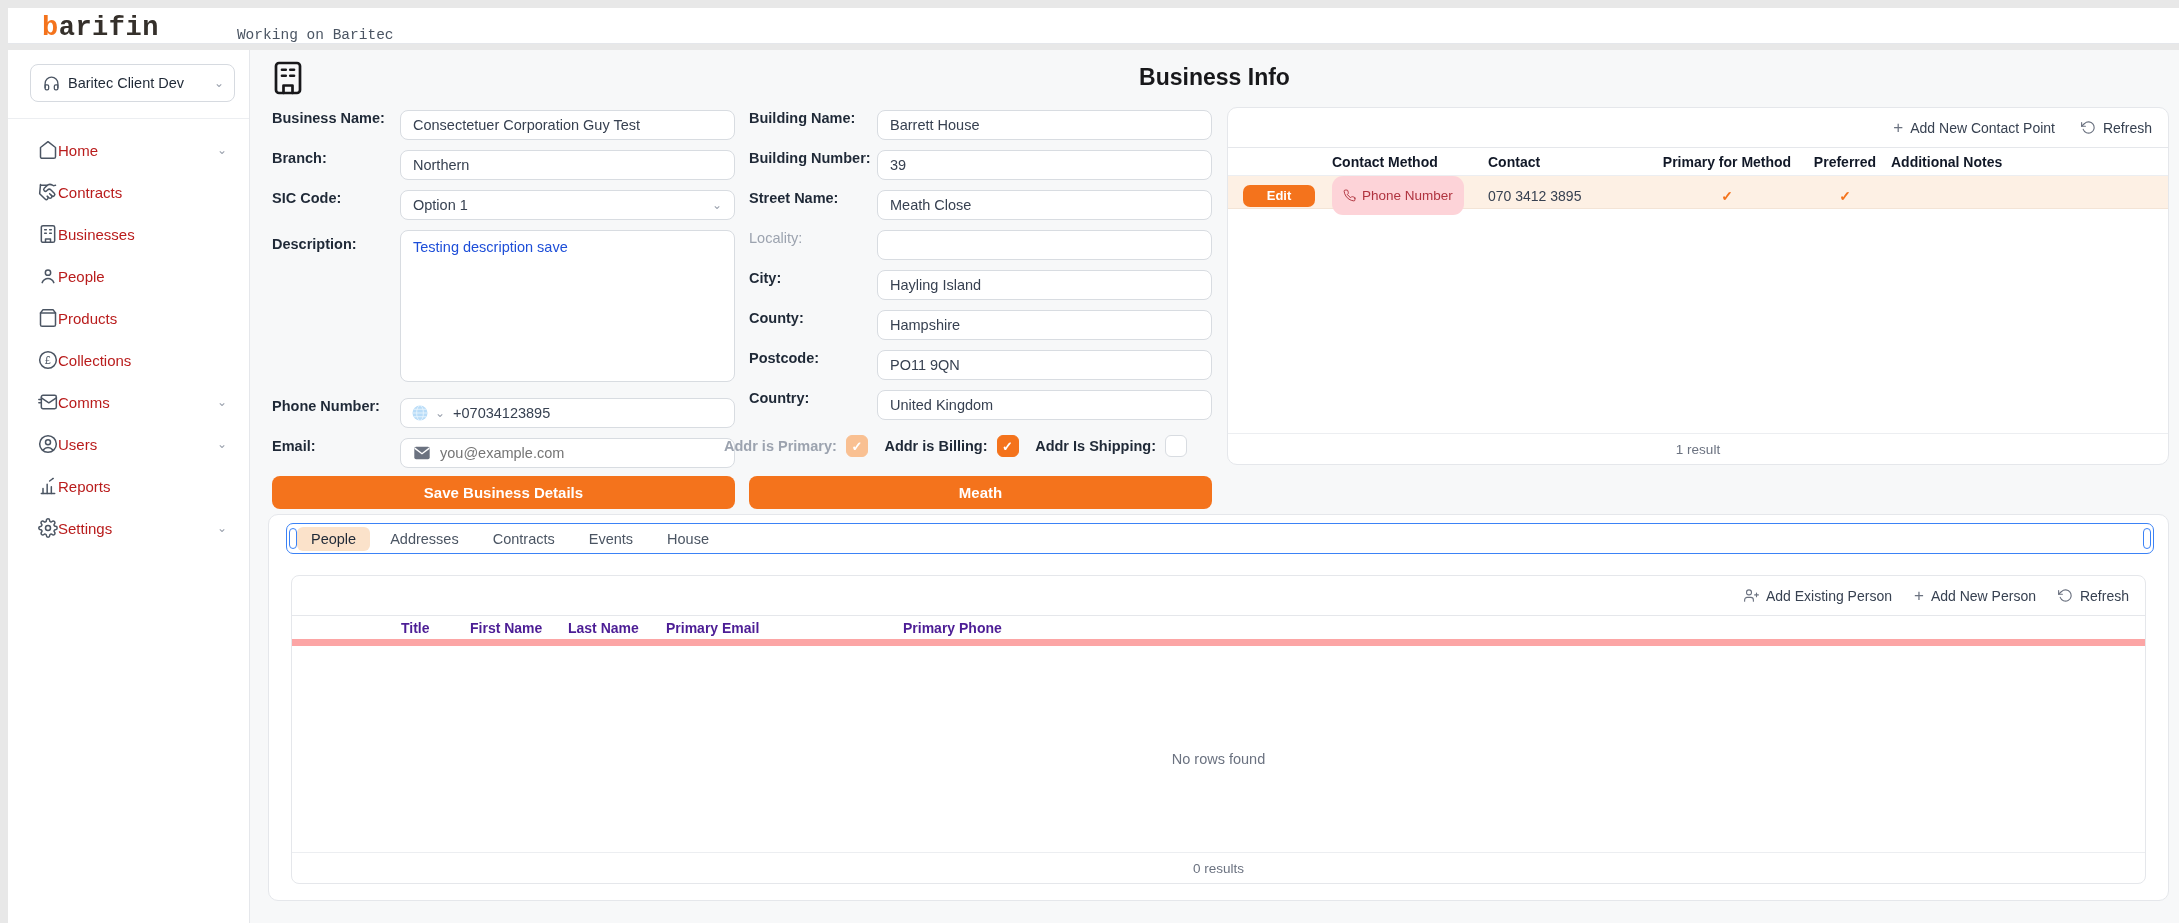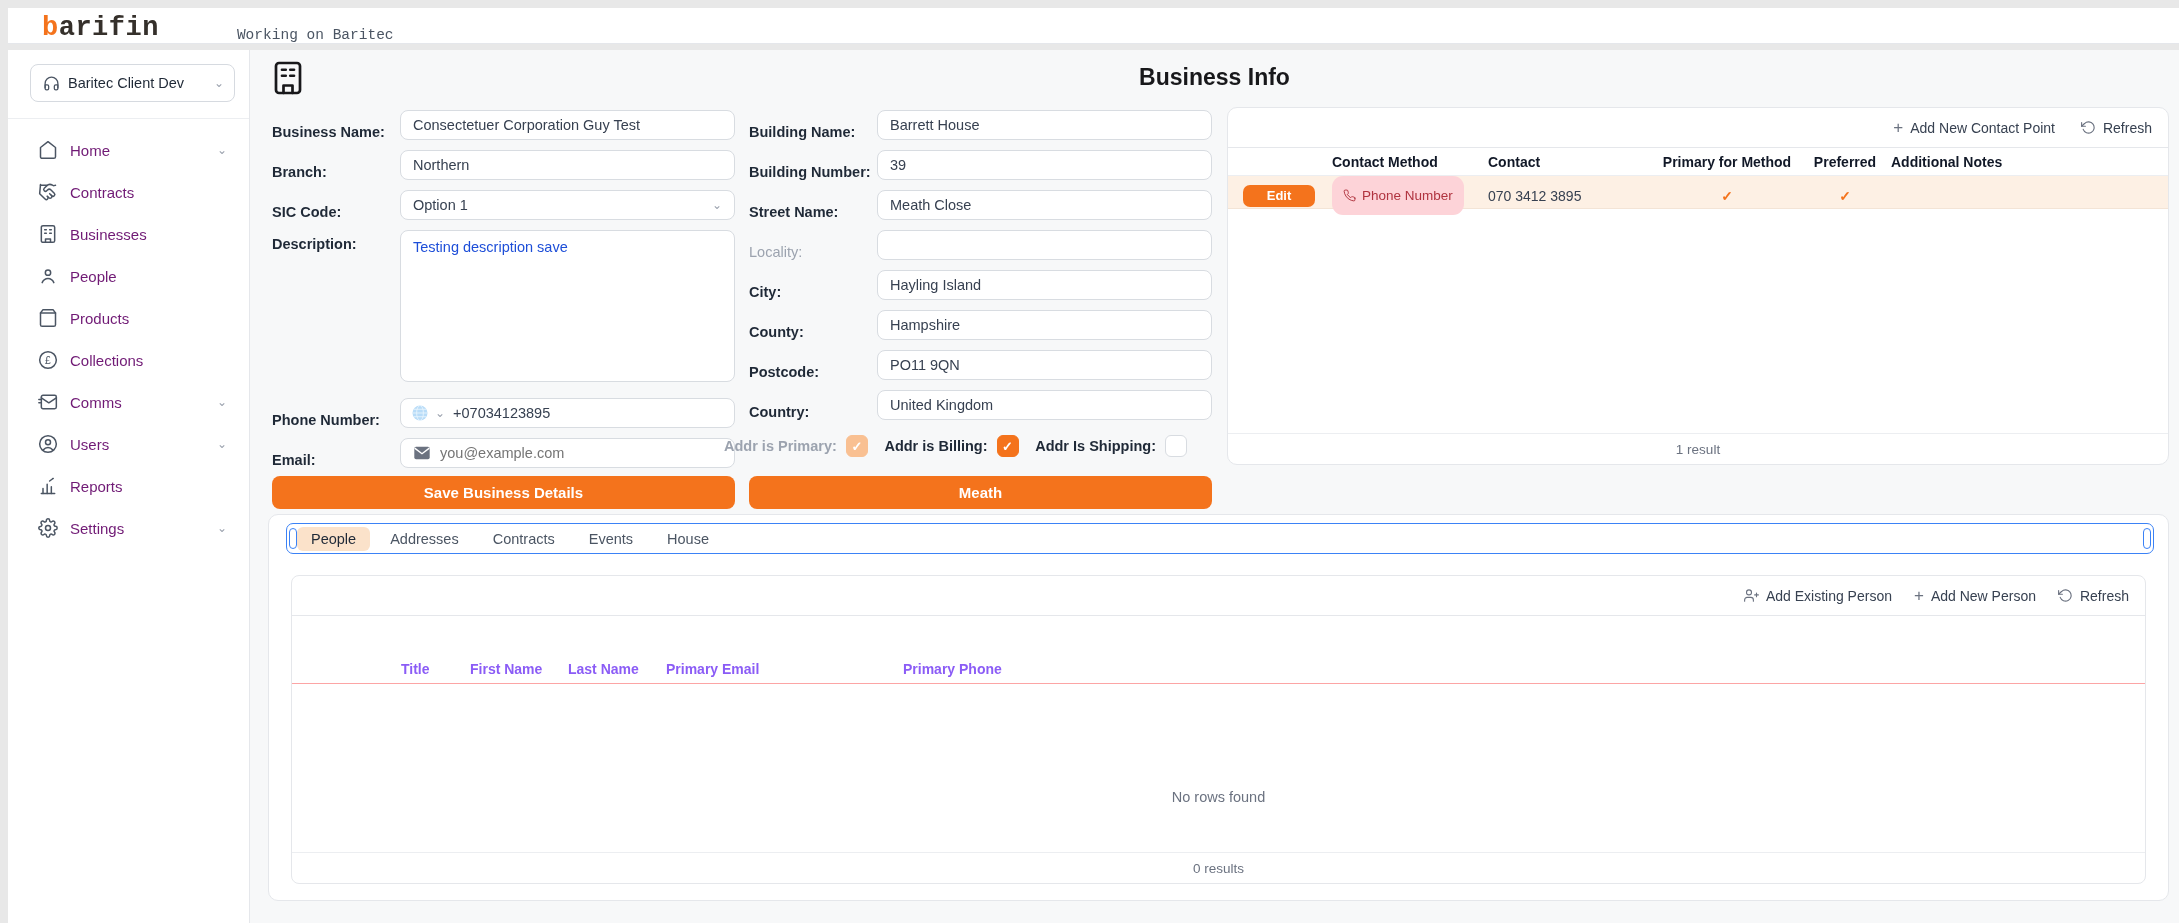--- a/index.html
+++ b/index.html
@@ -16,33 +16,33 @@
   
   .sidebar { position:absolute; left:8px; top:50px; width:242px; bottom:0; background:#fff;
     border-right:1px solid #e5e7eb; }
   .client-select-wrap { padding:14px 14px 16px 22px; border-bottom:1px solid #eceef1; }
   .client-select { height:38px; border:1px solid #d6dae0; border-radius:8px; display:flex;
     align-items:center; padding:0 10px 0 12px; background:#fff; cursor:pointer; }
   .client-select .lbl { font-size:14.5px; color:#1f2937; margin-left:8px; flex:1; }
   .nav { padding-top:10px; }
   .nav-item { height:42px; display:flex; align-items:center; padding:0 22px 0 30px; cursor:pointer; }
   .nav-item .icon { width:20px; height:20px; color:#4b5563; flex:none; display:flex; align-items:center; justify-content:center; }
-  .nav-item .nlabel { margin-left:12px; font-size:15px; color:#701a75; flex:1; }
+  .nav-item .nlabel { font-size:15px; color:#b91c1c; flex:1; }
   .chev { color:#9ca3af; font-size:12px; line-height:1; }
   svg.fi { width:100%; height:100%; fill:none; stroke:currentColor; stroke-width:1.8;
     stroke-linecap:round; stroke-linejoin:round; }
 
   
   .main { position:absolute; left:250px; top:50px; right:0; bottom:0; background:#f7f8f9; }
   .biz-icon { position:absolute; left:20px; top:10px; width:36px; height:36px; color:#18181b; }
   .page-title { position:absolute; left:0; right:0; top:14px; text-align:center;
     font-size:23px; font-weight:700; color:#18181b; }
 
   
-  .frow { position:absolute; left:22px; width:463px; display:flex; align-items:flex-end; }
+  .frow { position:absolute; left:22px; width:463px; display:flex; align-items:flex-start; }
   .frow.rcol { left:499px; }
   .flabel { width:128px; font-size:14.5px; font-weight:700; color:#1f2937; flex:none; }
   .finput { flex:1; height:30px; border:1px solid #d8dce1; border-radius:8px; background:#fff;
     font-family:"Liberation Sans",sans-serif; font-size:14.5px; color:#374151; padding:0 12px; outline:none; }
   .finput::placeholder { color:#9ca3af; }
   .select-like { flex:1; height:30px; border:1px solid #d8dce1; border-radius:8px; background:#fff;
     display:flex; align-items:center; padding:0 12px; font-size:14.5px; color:#374151; cursor:pointer; }
   .select-like .val { flex:1; }
   textarea.fdesc { flex:1; height:152px; border:1px solid #d8dce1; border-radius:8px; background:#fff;
     font-family:"Liberation Sans",sans-serif; font-size:14.5px; color:#1d4ed8; padding:8px 12px; resize:none; outline:none; }
@@ -103,21 +103,21 @@
     border:1.5px solid #3b82f6; border-radius:7px; display:flex; align-items:center; padding:0 10px; gap:6px; }
   .scroll-pill { position:absolute; top:4px; width:8px; height:21px; border:1.5px solid #3b82f6;
     border-radius:5px; background:#fff; }
   .scroll-pill.left { left:2px; } .scroll-pill.right { right:2px; }
   .tab { padding:4px 14px; font-size:14.5px; color:#4b5563; border-radius:6px; cursor:pointer; }
   .tab.active { background:#fbe2ca; color:#1f2937; }
 
   .people-card { position:absolute; left:22px; right:22px; top:60px; bottom:16px; background:#fff;
     border:1px solid #e5e7eb; border-radius:8px; display:flex; flex-direction:column; overflow:hidden; }
   .pp-grid { display:grid; grid-template-columns:109px 69px 98px 98px 237px 1fr; align-items:center; }
-  .pp-head { height:30px; border-bottom:1px solid #fca5a5; font-size:14px; font-weight:700; color:#8b5cf6; flex:none;margin-top:38px; }
+  .pp-head { height:30px; border-bottom:7px solid #fca5a5; font-size:14px; font-weight:700; color:#4c1d95; flex:none; }
   .no-rows { flex:1; display:flex; align-items:flex-start; justify-content:center; padding-top:105px;
     font-size:14.5px; color:#6b7280; }
 </style>
 </head>
 <body>
 
 <div class="topbar">
   <div class="logo"><span class="b">b</span><span>arifin</span></div>
   <div class="working-on">Working on Baritec</div>
 </div>

